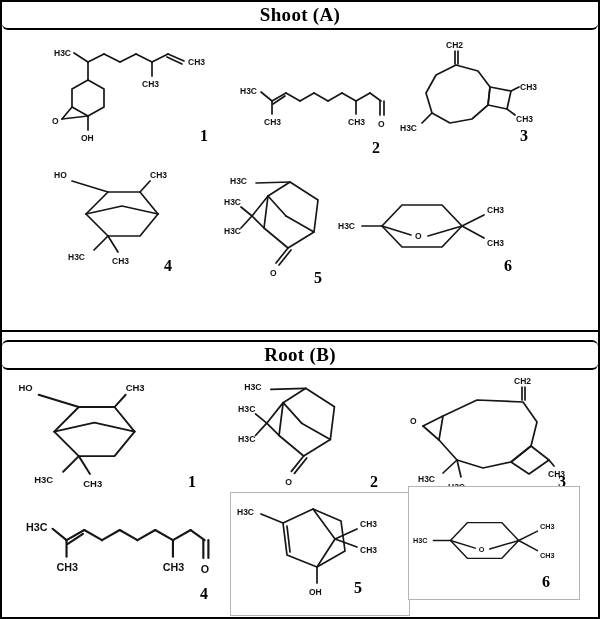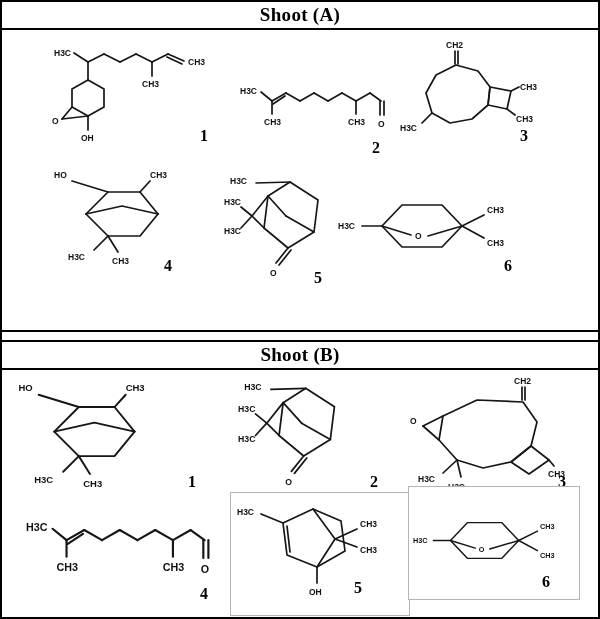--- a/index.html
+++ b/index.html
@@ -4,21 +4,21 @@
 <style>
   html,body{margin:0;padding:0;background:#fff;}
   .figure{
     position:relative;width:600px;height:619px;box-sizing:border-box;
     border:2px solid #000;background:#fff;
     font-family:"Liberation Serif",serif;overflow:hidden;
   }
   .panel-header{
     height:26px;display:flex;align-items:center;justify-content:center;
     font-weight:700;font-size:19px;letter-spacing:.3px;color:#000;
-    border-bottom:2px solid #000;background:#fff;
+    border-bottom:2px solid #000;background:#fff;border-radius:6px;
   }
   .panel-header.top-bordered{border-top:2px solid #000;}
   .gap{height:8px;background:#fff;}
   .panel{position:relative;background:#fff;}
   #panel-a{height:300px;border-bottom:2px solid #000;}
   #panel-b{height:247px;}
   .mol{position:absolute;}
   .mol line,.mol polyline,.mol polygon{
     stroke:#161616;stroke-width:1.7;fill:none;
     stroke-linecap:round;stroke-linejoin:round;
@@ -157,21 +157,21 @@
       <text x="77" y="57">O</text>
       <text x="149" y="31">CH3</text>
       <text x="149" y="64">CH3</text>
     </svg>
     <span class="num" style="left:502px;top:228px">6</span>
   </div>
 
   <div class="gap"></div>
 
   <div class="panel-header top-bordered">
-    <span>Shoot (B)</span>
+    <span>Root (B)</span>
   </div>
 
   <div class="panel" id="panel-b">
 
     <svg class="mol" style="left:14px;top:8px" width="168" height="125" viewBox="0 0 150 112">
       <g>
         <line x1="20" y1="15" x2="56" y2="26"></line>
         <polyline points="34,48 56,26 88,26 106,48"></polyline>
         <polyline points="34,48 56,70 88,70 106,48"></polyline>
         <polyline points="34,48 70,40 106,48"></polyline>

